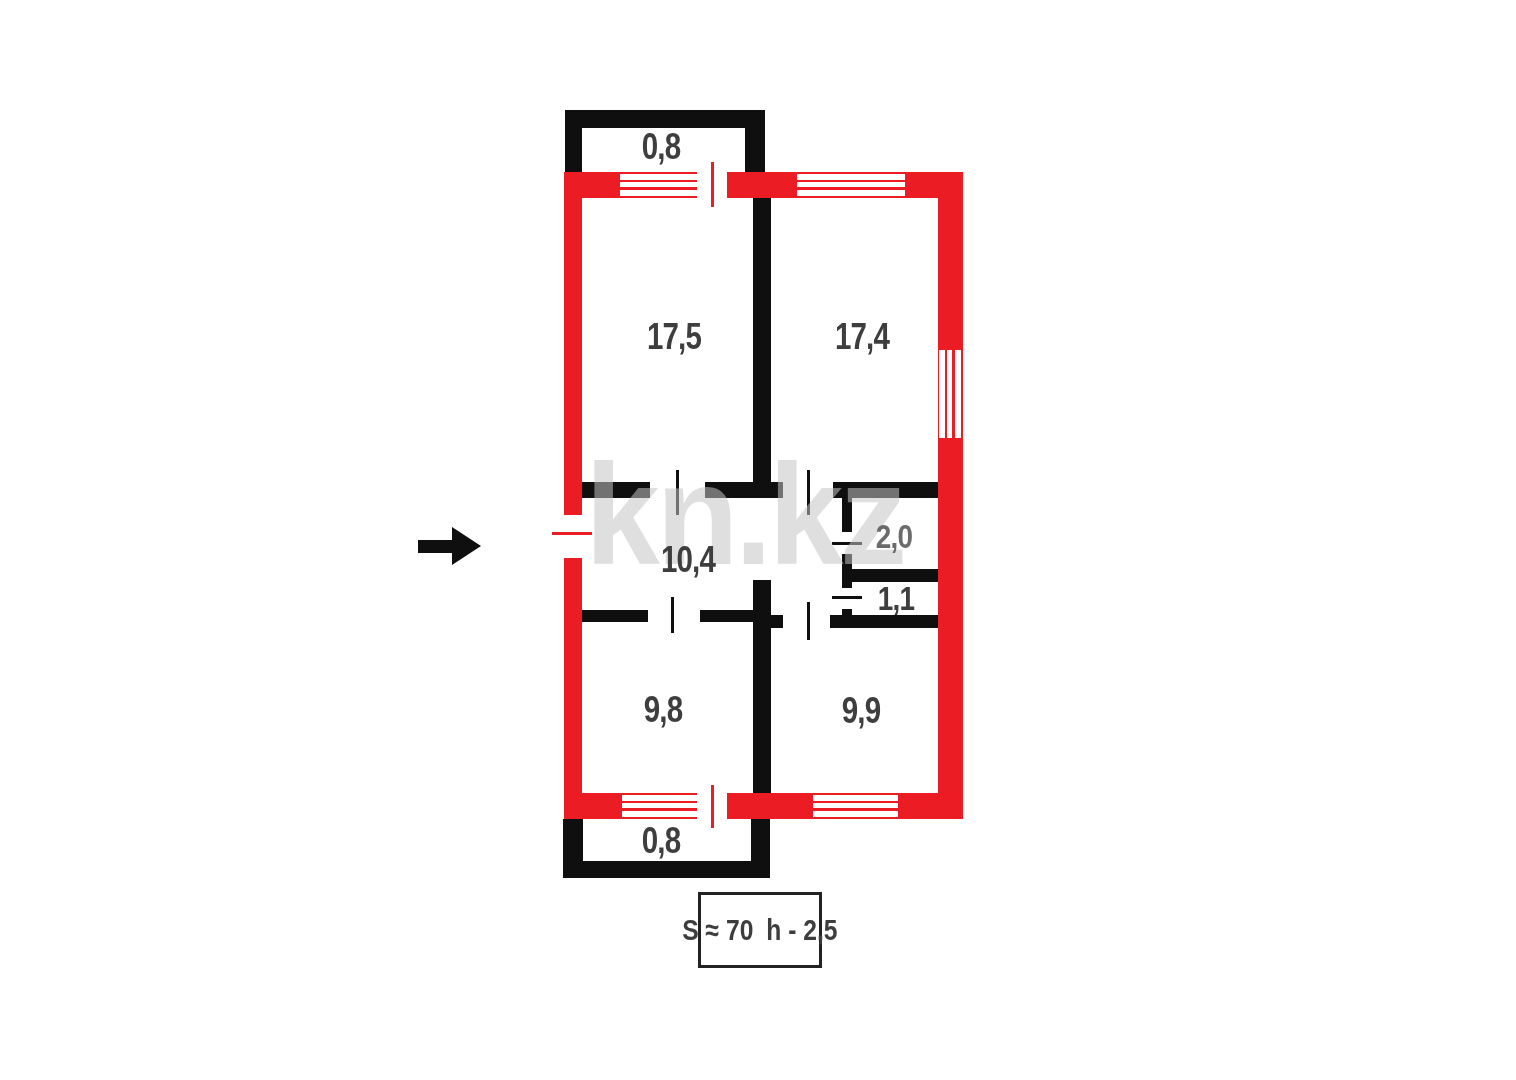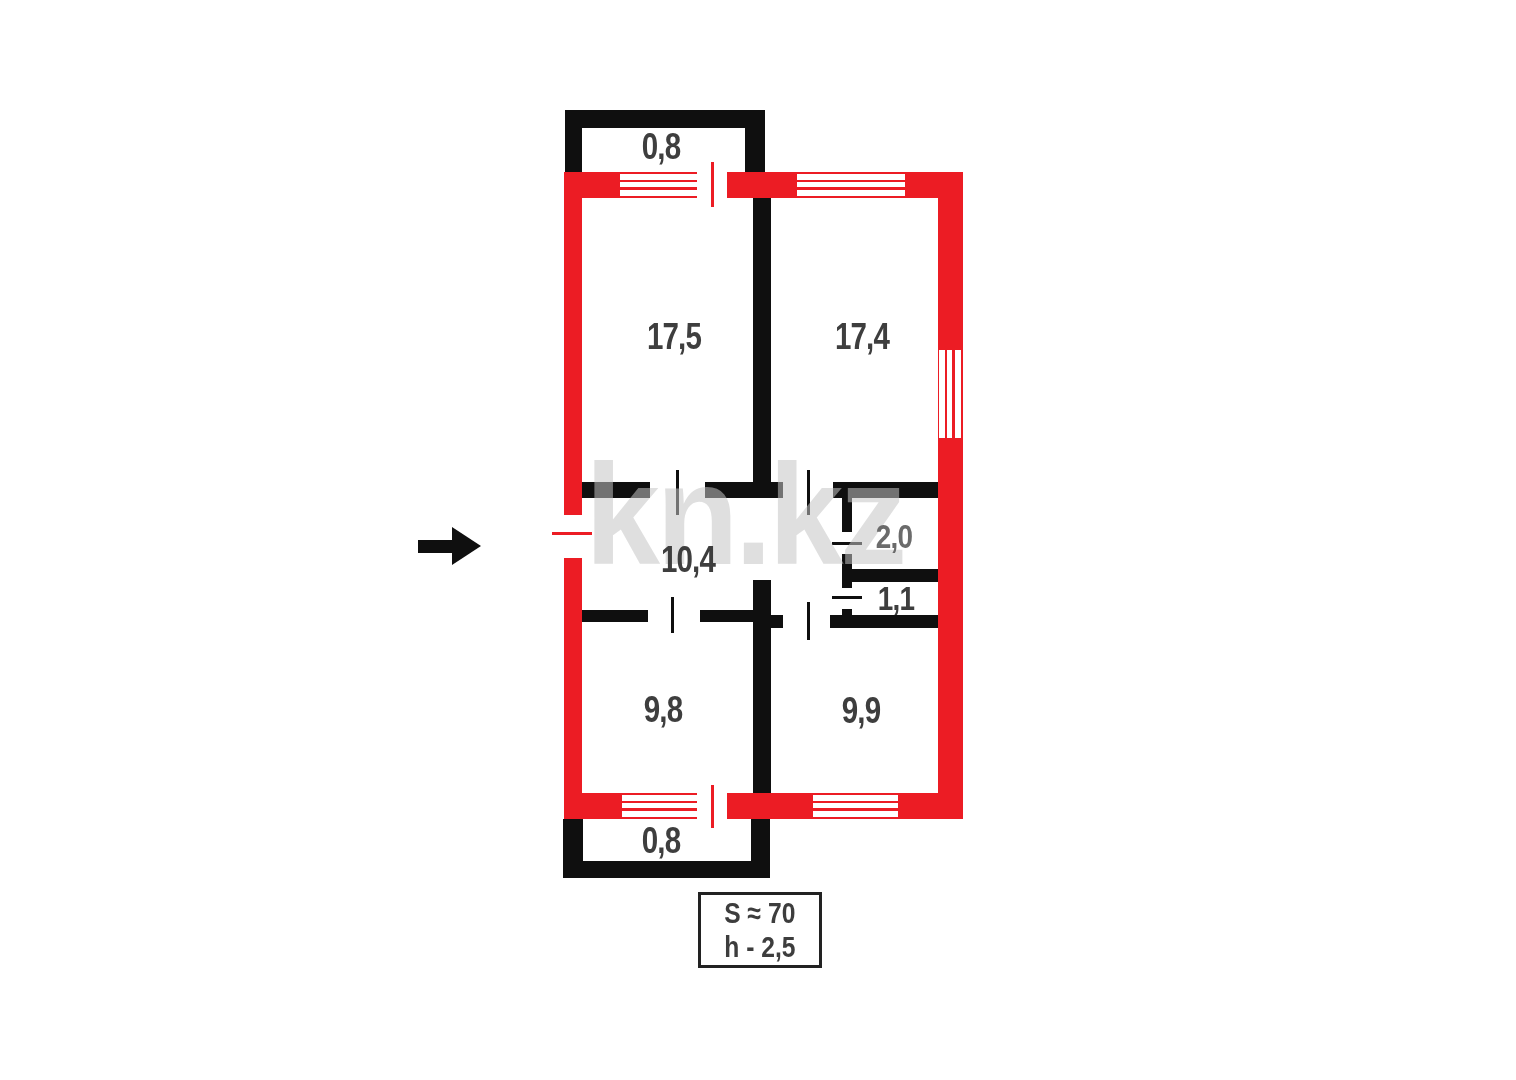--- a/index.html
+++ b/index.html
@@ -36,21 +36,21 @@
   }
   .arrow-shaft{position:absolute;left:418px;top:540px;width:36px;height:13px;background:#0f0f0f;}
   .arrow-head{
     position:absolute;left:452px;top:527px;width:0;height:0;
     border-top:19px solid transparent;border-bottom:19px solid transparent;
     border-left:29px solid #0f0f0f;
   }
   .info-box{
     position:absolute;left:698px;top:892px;width:118px;height:70px;
     border:3px solid #222222;background:#ffffff;
-    display:flex;flex-direction:column;align-items:center;justify-content:center;
+    display:flex;flex-direction:row;align-items:center;justify-content:center;
   }
   .info-line{
     font-weight:bold;font-size:29px;line-height:34px;color:#3d3d3d;
     transform:scaleX(.85);white-space:nowrap;
   }
 </style>
 </head>
 <body>
 
 <div class="abs" style="left:0;top:0;width:1516px;height:1080px;">

